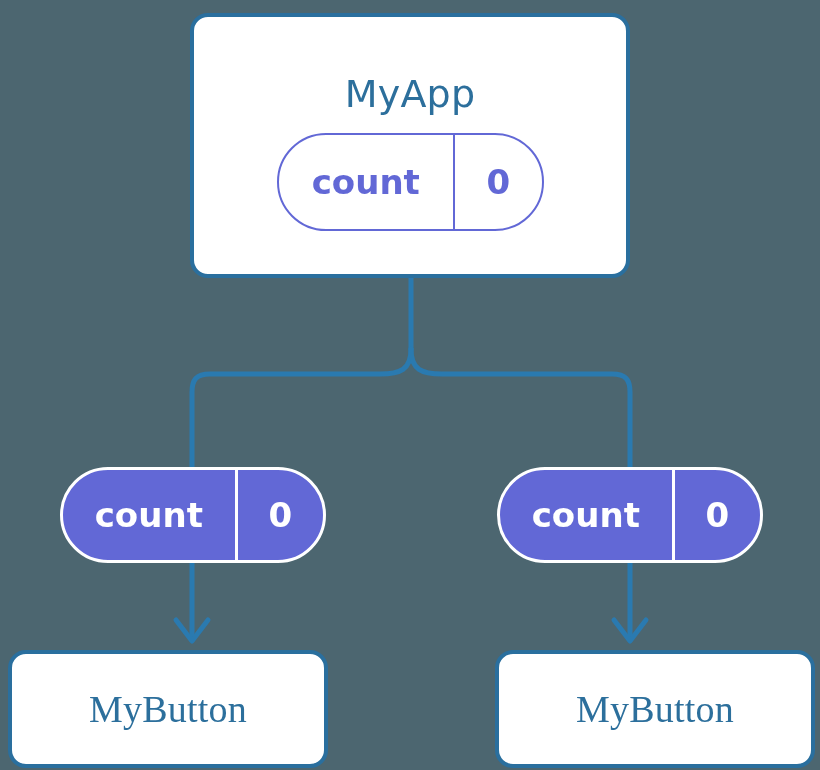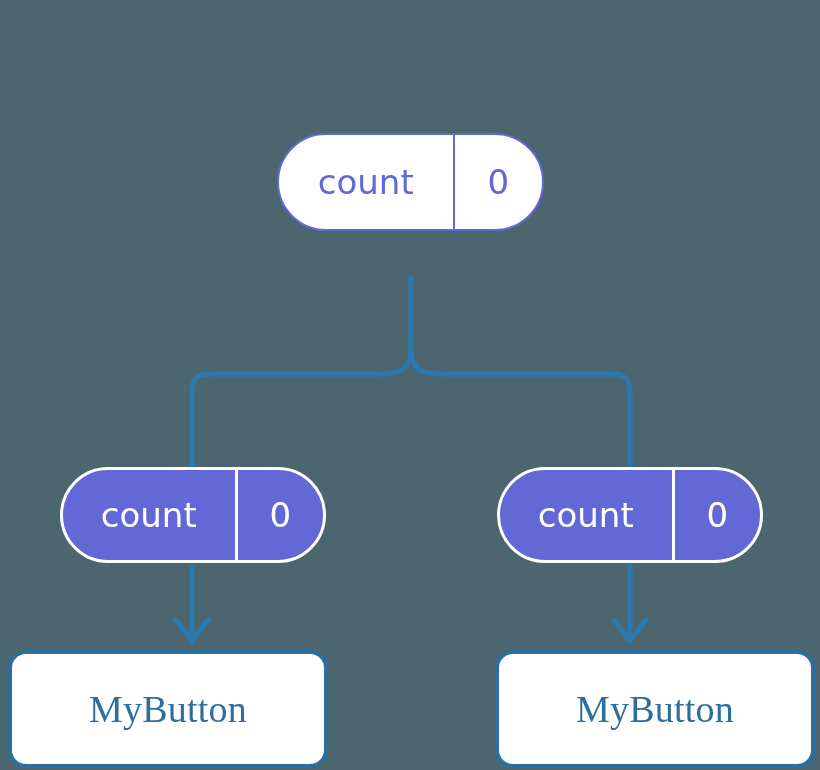--- a/index.html
+++ b/index.html
@@ -79,20 +79,21 @@
 
   
   .pill {
     position: absolute;
     box-sizing: border-box;
     display: flex;
     align-items: stretch;
     border-radius: 999px;
     overflow: hidden;
     z-index: 3;
+    font-weight: bold;
   }
   .pill .pill-key,
   .pill .pill-val {
     display: flex;
     align-items: center;
     justify-content: center;
     font-size: 34px;
     line-height: 1;
     white-space: nowrap;
   }
@@ -137,20 +138,23 @@
                C 626 374, 630 380, 630 392 L 630 470"></path>
 
       <path d="M 192 563 L 192 640"></path>
       <path d="M 176 620 L 192 641 L 208 620"></path>
 
       <path d="M 630 563 L 630 640"></path>
       <path d="M 614 620 L 630 641 L 646 620"></path>
     </g>
   </svg>
 
+  <div id="app-box" class="comp-box">
+    <div class="comp-title">MyApp</div>
+  </div>
 
   <div id="app-pill" class="pill outlined">
     <div class="pill-key">count</div>
     <div class="pill-val">0</div>
   </div>
 
   <div id="pill-left" class="pill filled">
     <div class="pill-key">count</div>
     <div class="pill-val">0</div>
   </div>

